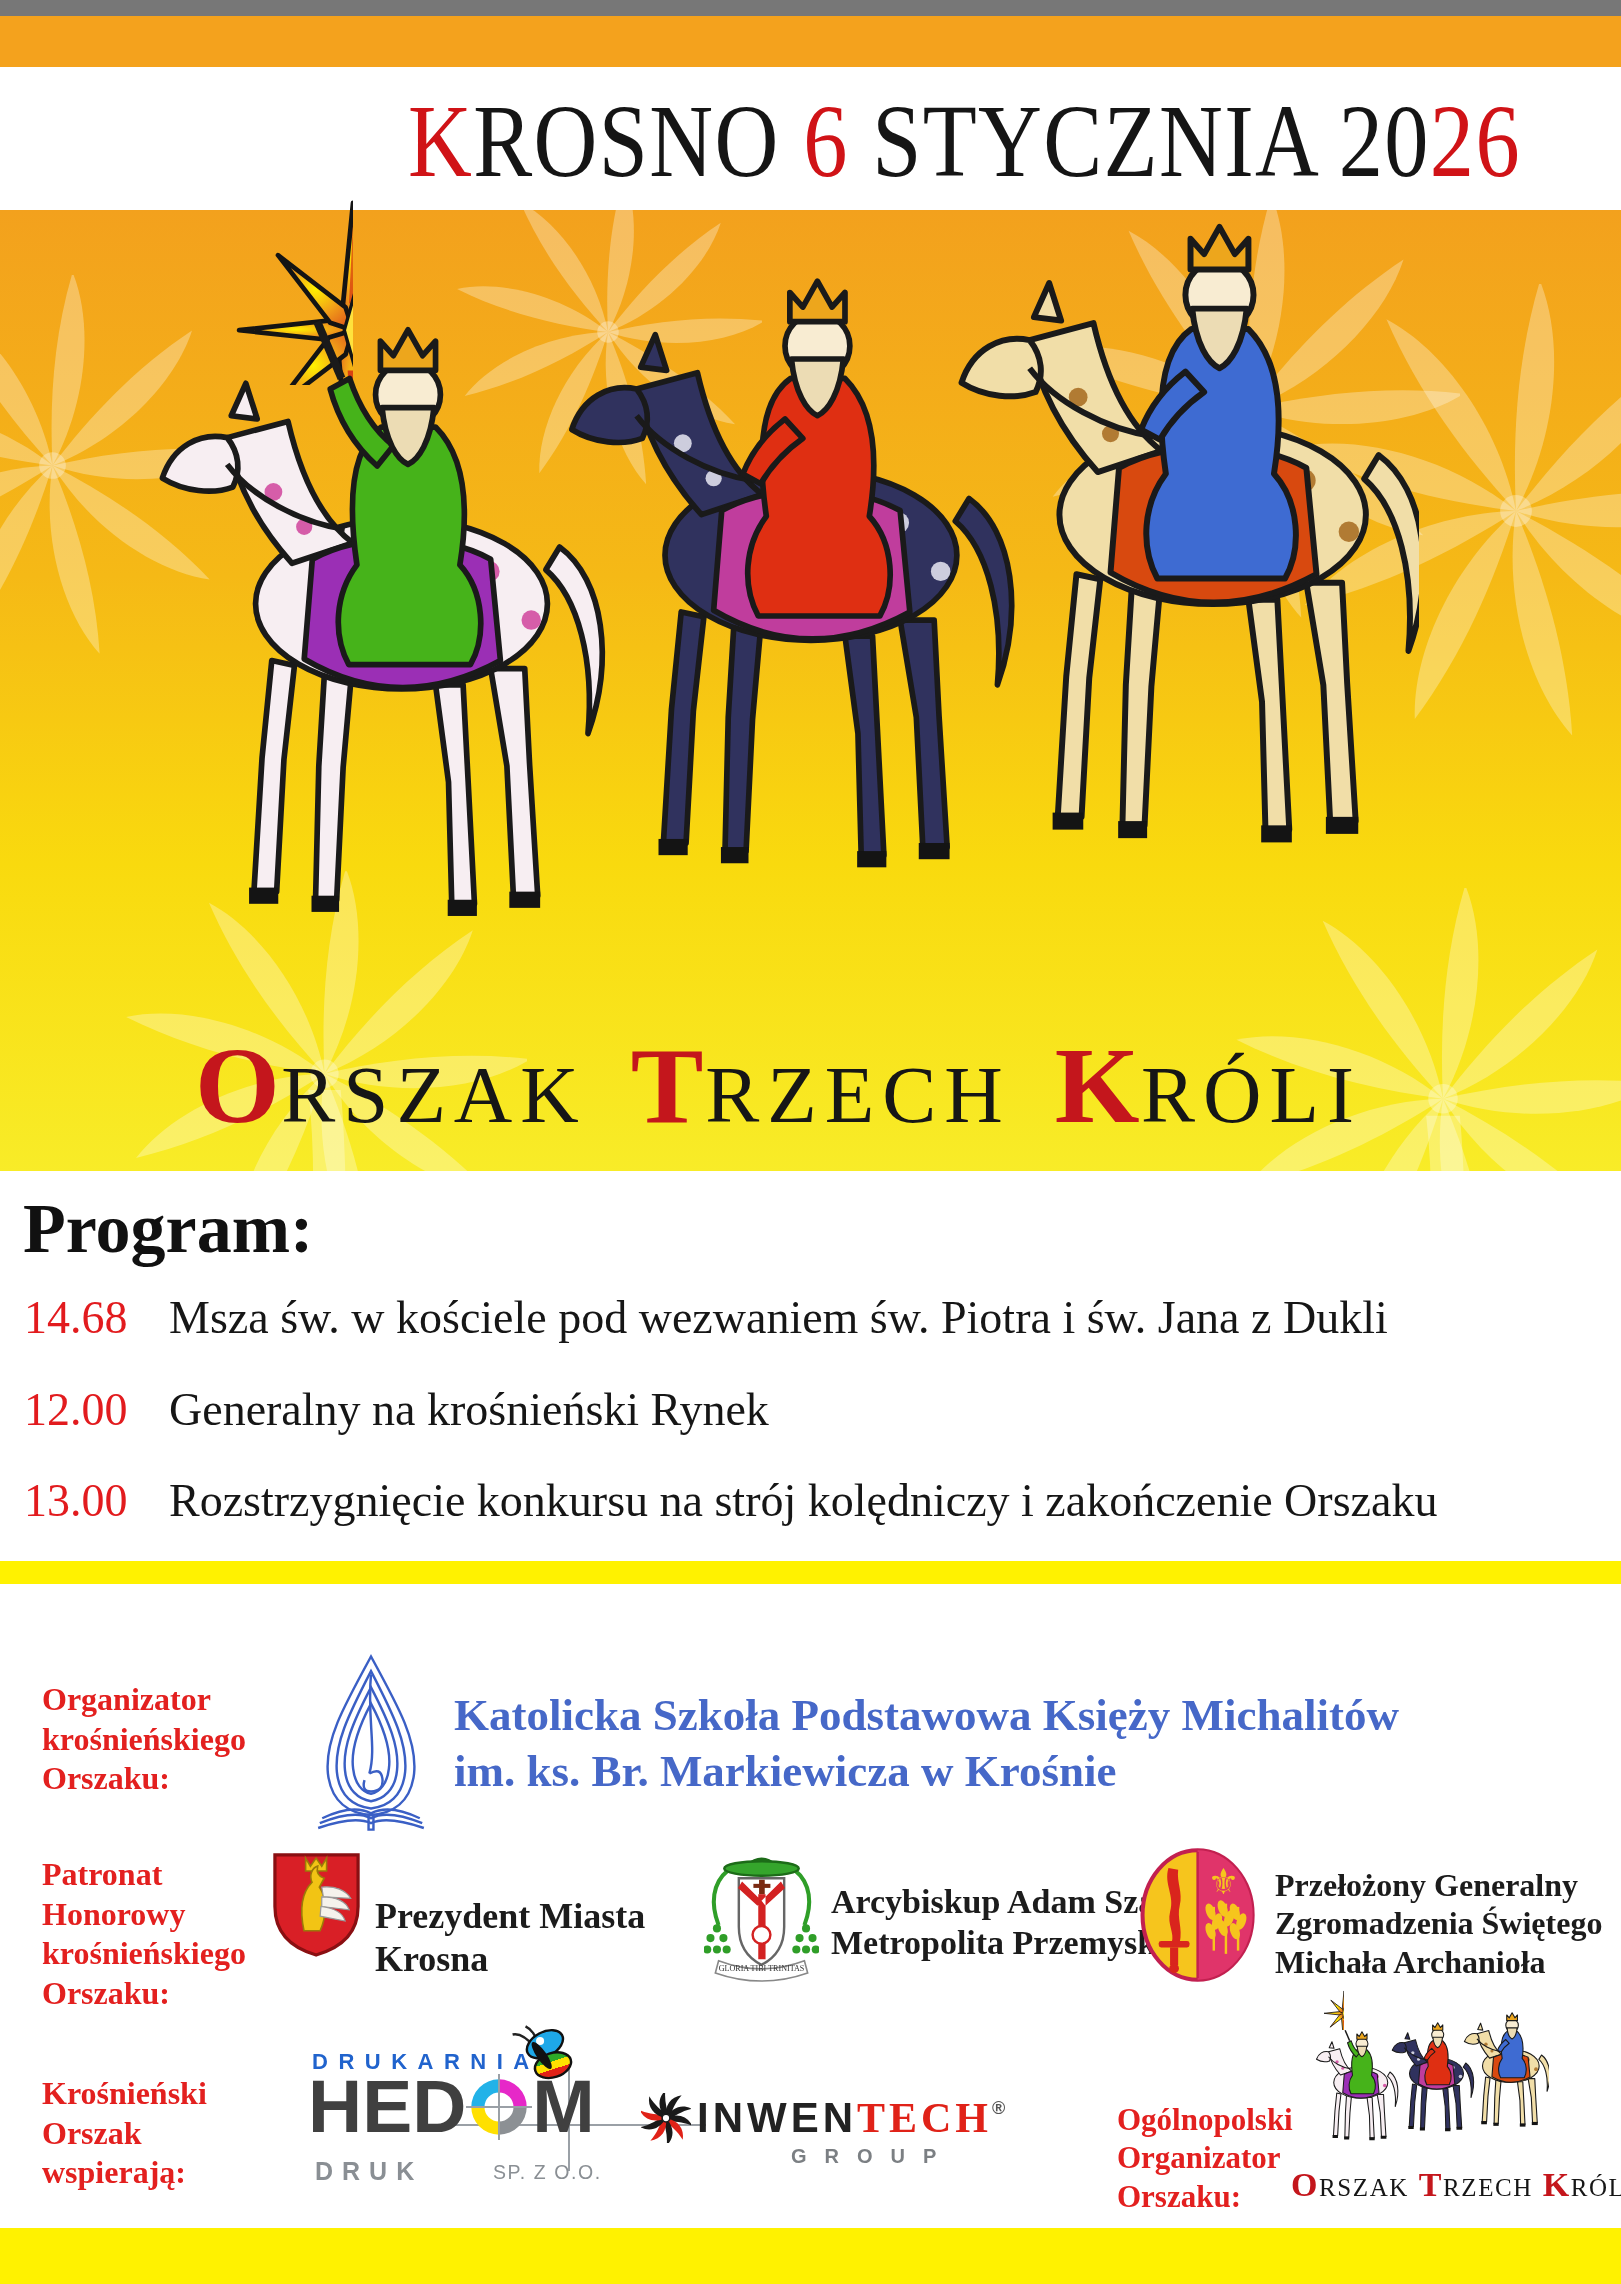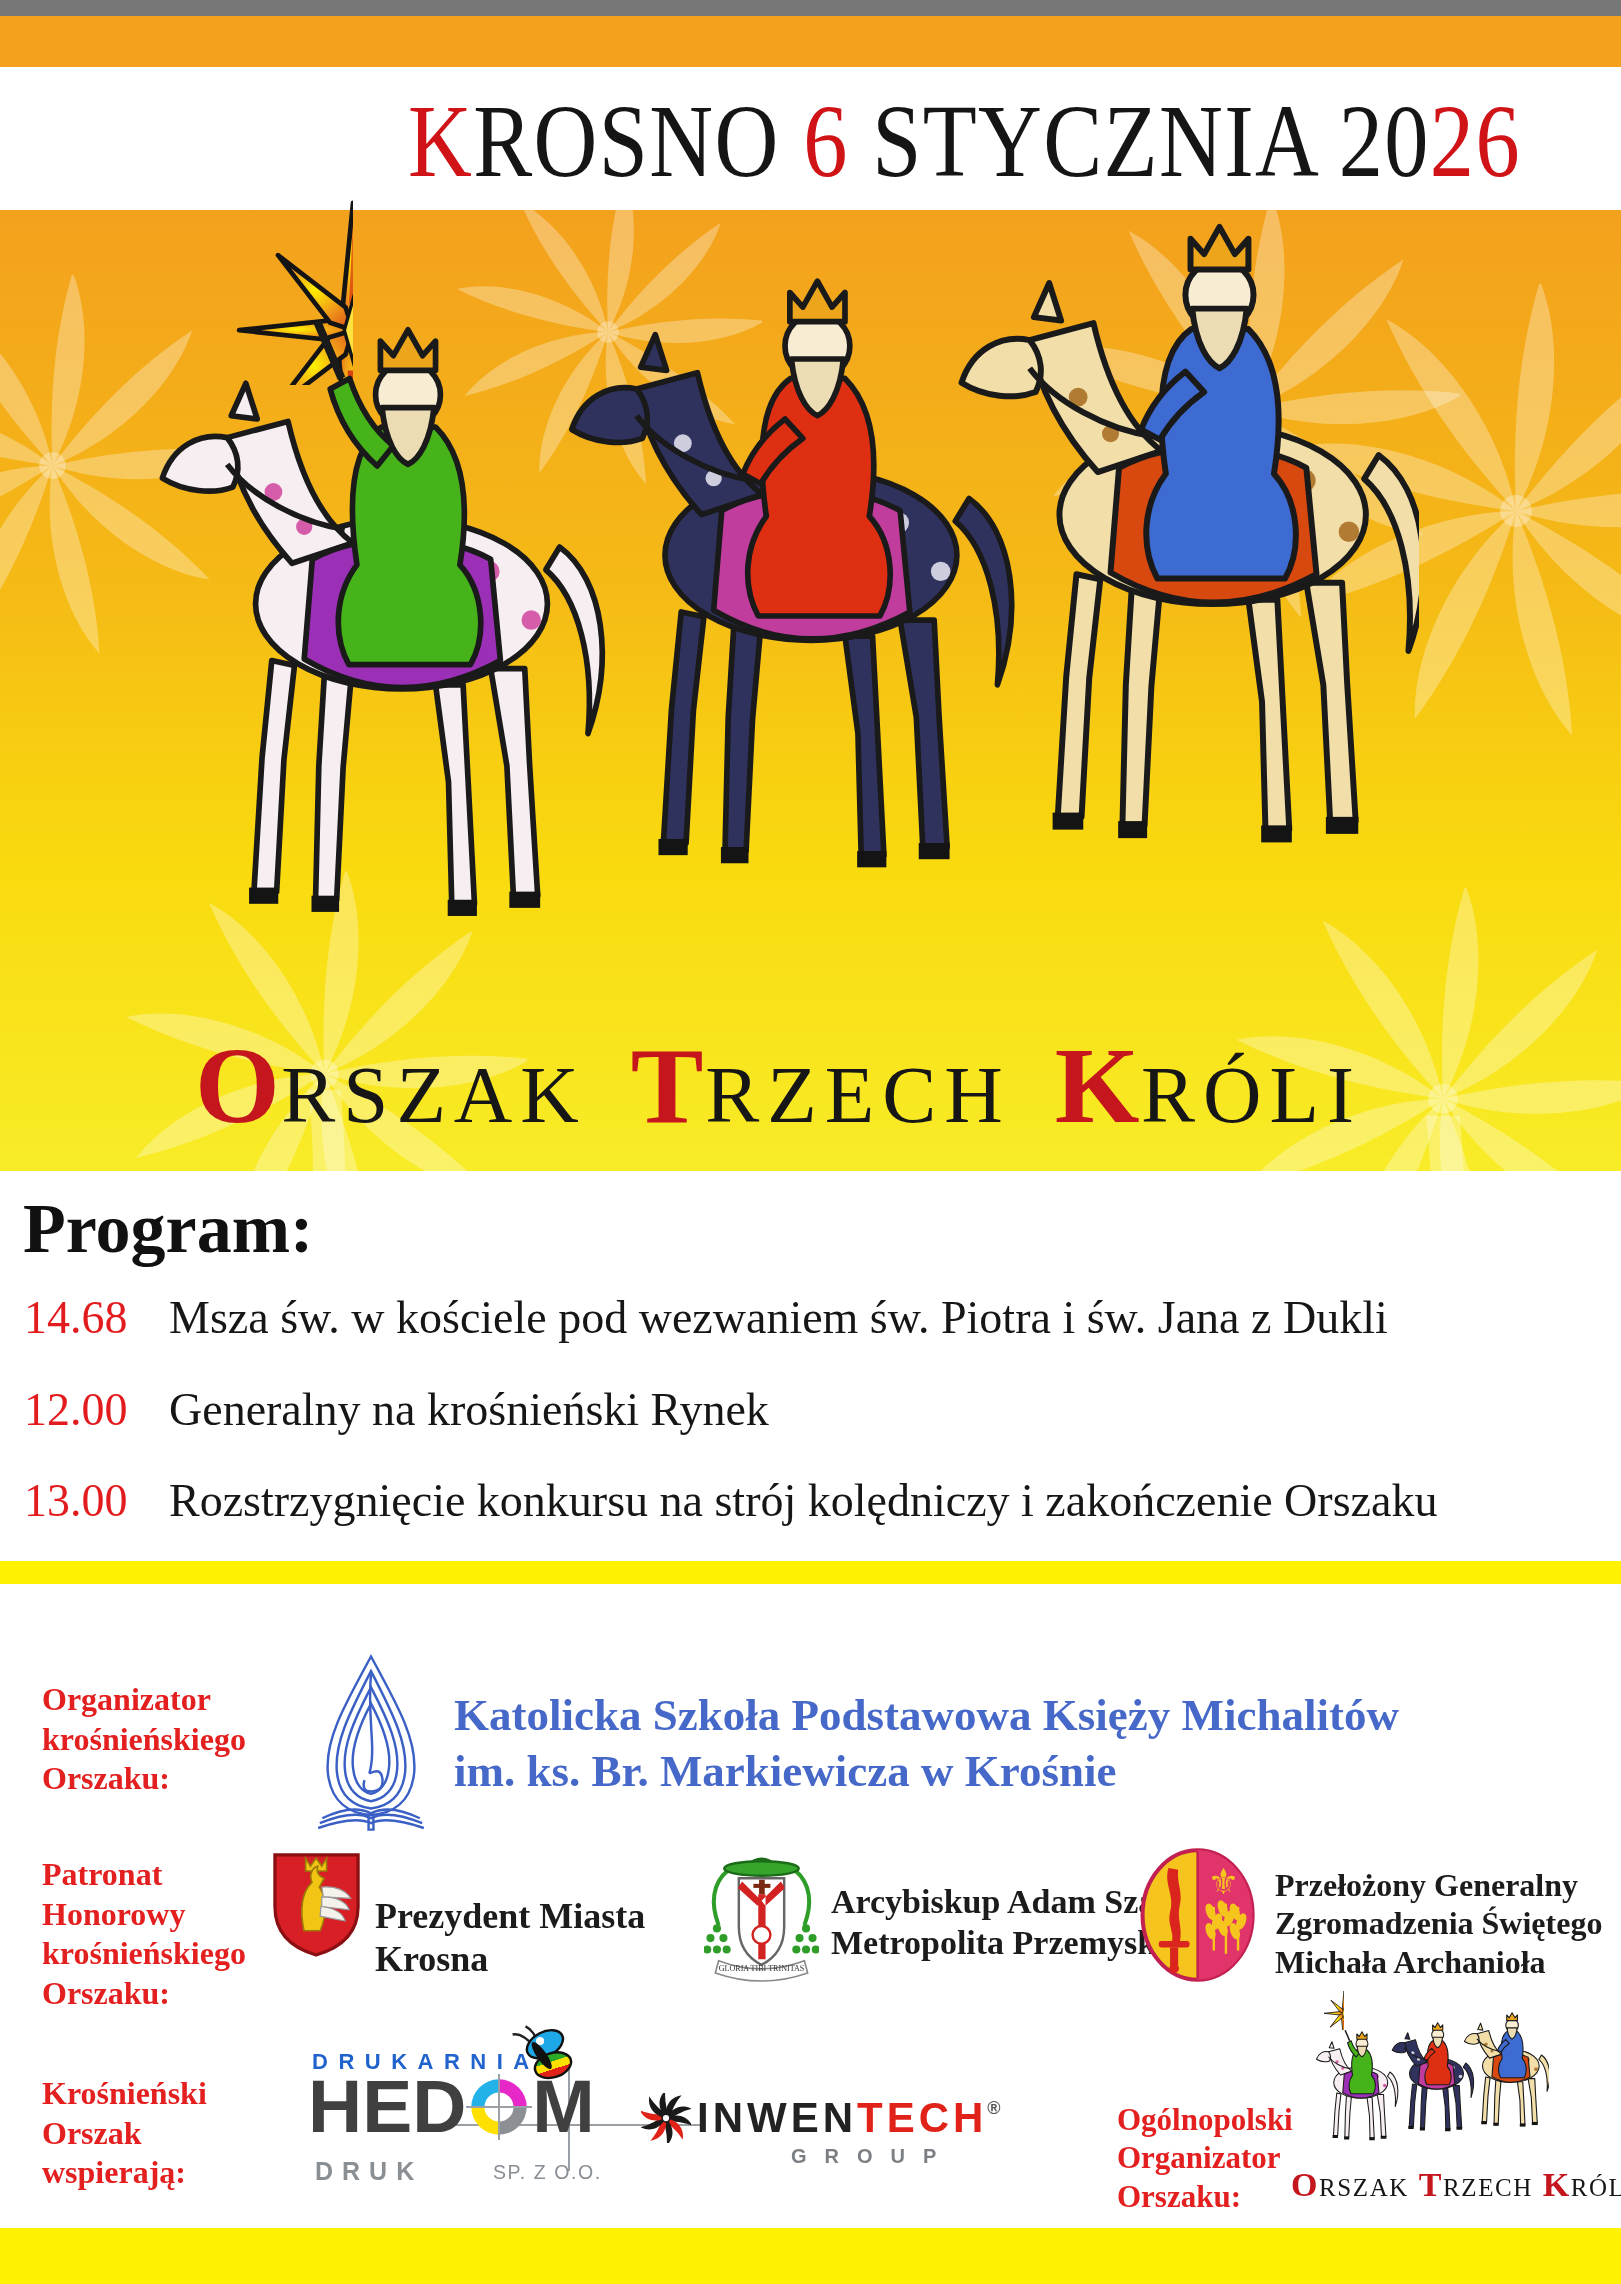--- a/index.html
+++ b/index.html
@@ -37,21 +37,21 @@
   
   .hed-top{left:312px;top:2033px;font-size:22px;letter-spacing:10.5px;color:#2063cd;font-weight:bold;}
   .hed-name{left:308px;top:2053px;font-size:75px;font-weight:bold;color:#404040;line-height:1;}
   .hed-name svg{vertical-align:-8px;}
   .hed-druk{left:315px;top:2141px;font-size:25px;letter-spacing:9px;color:#8a8f94;font-weight:bold;}
   .hed-sp{left:493px;top:2145px;font-size:19.5px;letter-spacing:1.6px;color:#8a8f94;text-transform:uppercase;}
   .hed-hline{left:438px;top:2108px;width:268px;height:1.6px;background:#9aa0a6;}
   .hed-vline{left:568px;top:2050px;width:1.6px;height:105px;background:#9aa0a6;}
   
   .inw-name{left:697px;top:2081px;font-size:42px;font-weight:bold;letter-spacing:4px;line-height:1;}
-  .inw-blk{color:#222;} .inw-red{color:#e02218;}
+  .inw-blk{color:#222;} .inw-red{color:#e02218;font-family:Liberation Serif, serif;}
   .inw-reg{font-size:18px;color:#555;vertical-align:18px;letter-spacing:0;}
   .inw-group{left:791px;top:2129px;font-size:20px;letter-spacing:18px;color:#7b7f83;font-weight:bold;}
   
   .otk-caption{left:1291px;top:2150px;width:259px;text-align:center;white-space:nowrap;
     font-size:25px;letter-spacing:1.6px;color:#161616;}
   .otk-caption .ini{font-size:34px;font-weight:bold;color:#c4161c;}
   .gaps{margin-right:9.7px;}
   .kg use{stroke:#1a1a1a;stroke-width:7;stroke-linejoin:round;}
 </style>
 </head>

